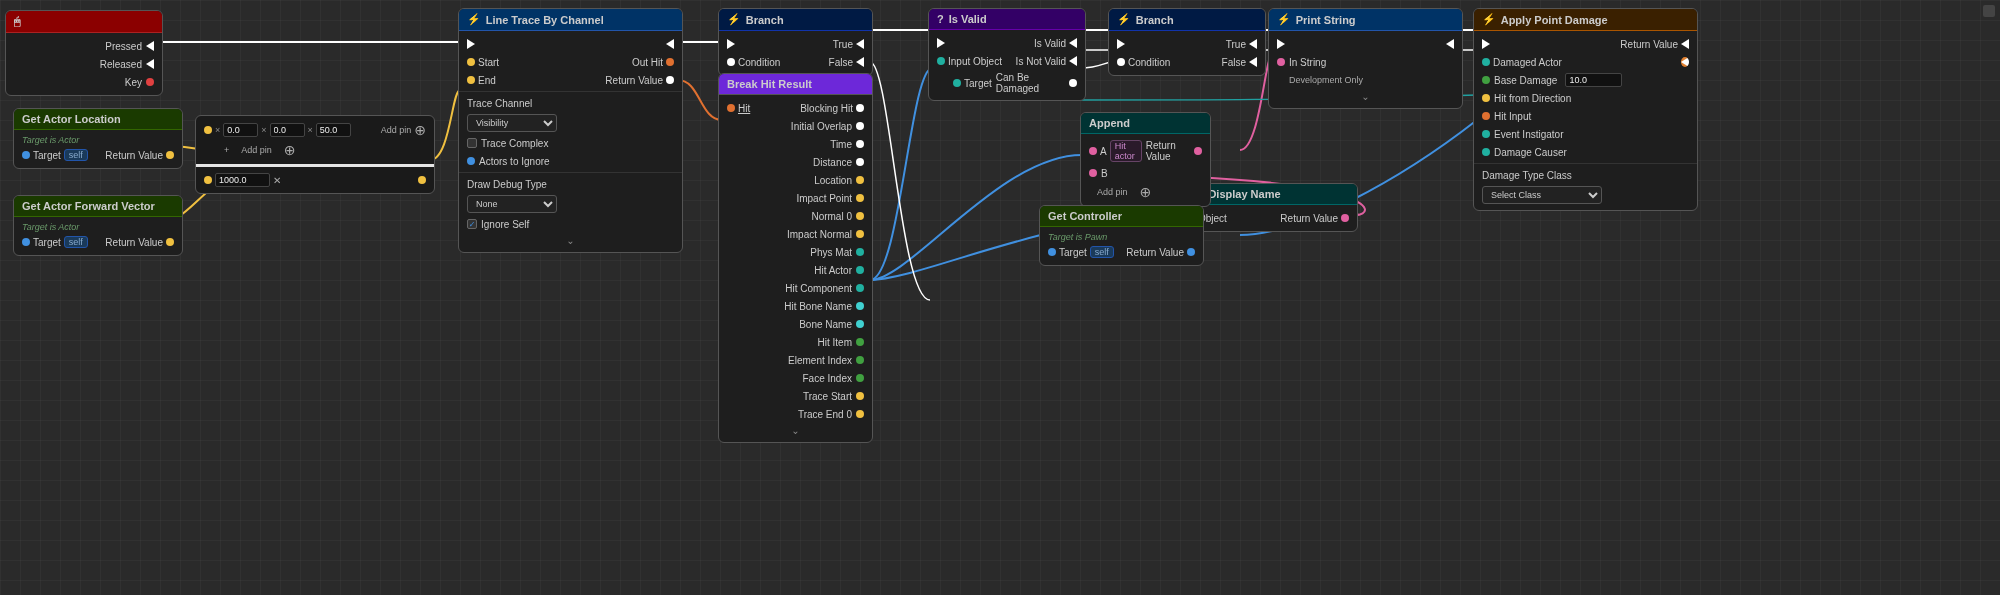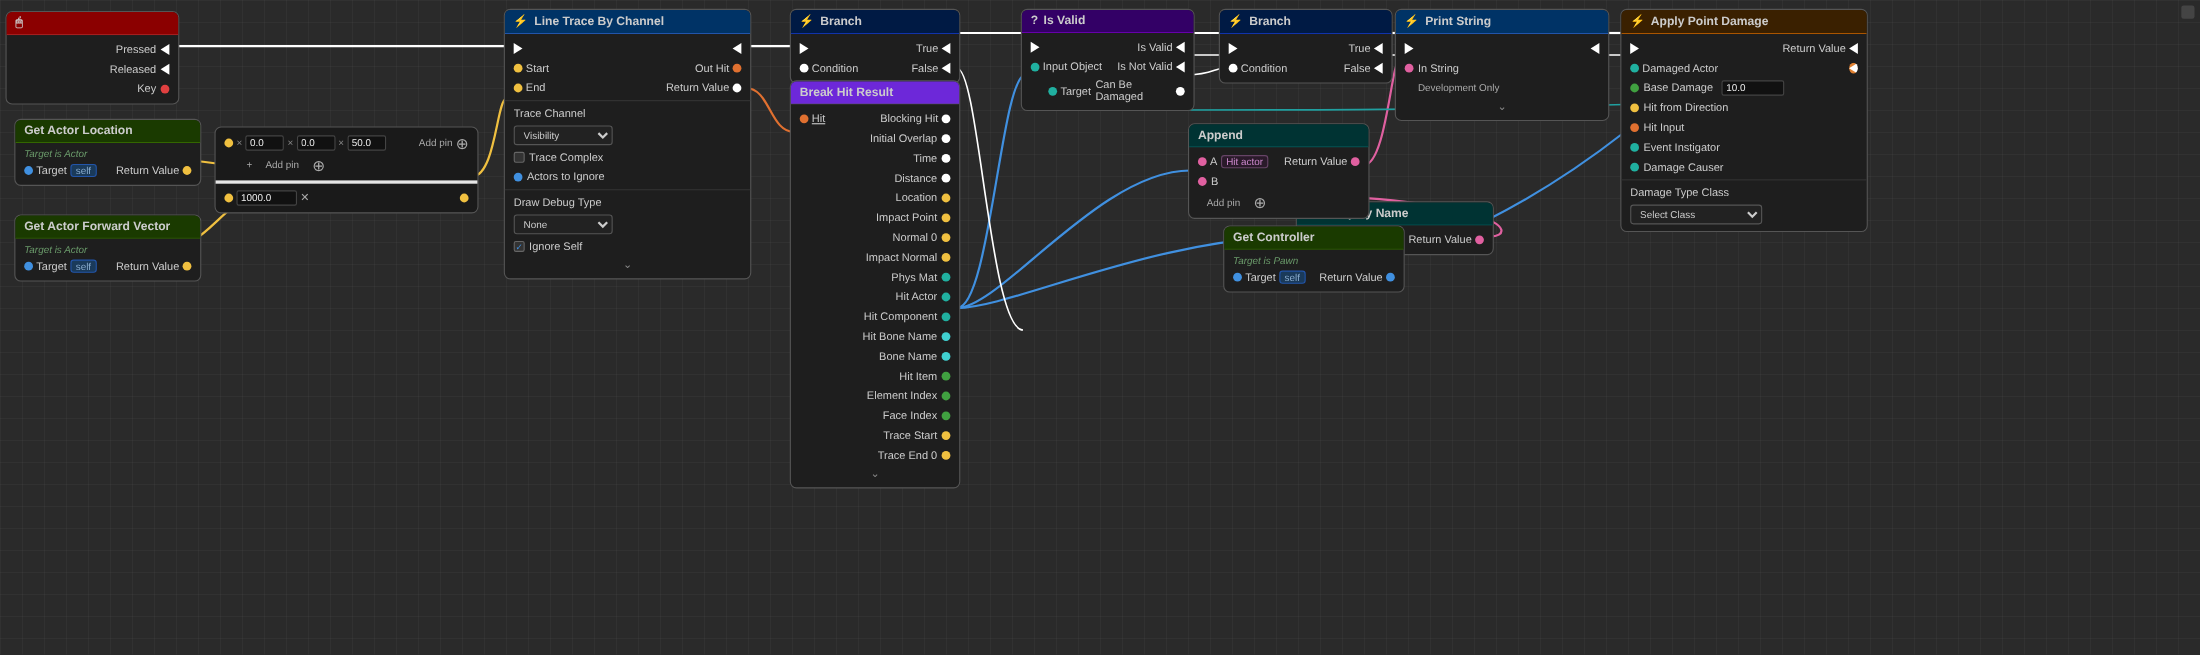--- a/index.html
+++ b/index.html
@@ -532,21 +532,21 @@
         <span class="label">Object</span>
       </div>
       <div style="display:flex;align-items:center;gap:3px;">
         <span class="label">Return Value</span>
         <span class="pin pink"></span>
       </div>
     </div>
   </div>
 </div>
 
-<div class="node" style="left:1080px; top:112px; width:165px;">
+<div class="node" style="left:1080px; top:112px; width:131px;">
   <div class="node-header hdr-teal">
     <span>Append</span>
   </div>
   <div class="node-body">
     <div class="node-row both">
       <div style="display:flex;align-items:center;gap:3px;">
         <span class="pin pink"></span>
         <span class="label">A</span>
         <span style="background:#2a1a2a;border:1px solid #664466;border-radius:3px;padding:0 4px;font-size:9px;color:#cc88cc;">Hit actor</span>
       </div>
@@ -559,21 +559,21 @@
       <span class="pin pink"></span>
       <span class="label">B</span>
     </div>
     <div class="node-row">
       <span class="add-pin-btn">Add pin</span>
       <span style="color:#aaa;font-size:14px;">⊕</span>
     </div>
   </div>
 </div>
 
-<div class="node" style="left:1112px; top:205px; width:165px;">
+<div class="node" style="left:1039px; top:205px; width:165px;">
   <div class="node-header hdr-green">
     <span>Get Controller</span>
   </div>
   <div class="node-body">
     <div style="padding:1px 8px; font-size:9px; color:#6a9a6a; font-style:italic;">Target is Pawn</div>
     <div class="node-row both">
       <div style="display:flex;align-items:center;gap:3px;">
         <span class="pin blue"></span>
         <span class="label">Target</span>
         <span style="background:#1a3a5a;border:1px solid #2255aa;border-radius:3px;padding:0 4px;font-size:9px;color:#88aacc;">self</span>

